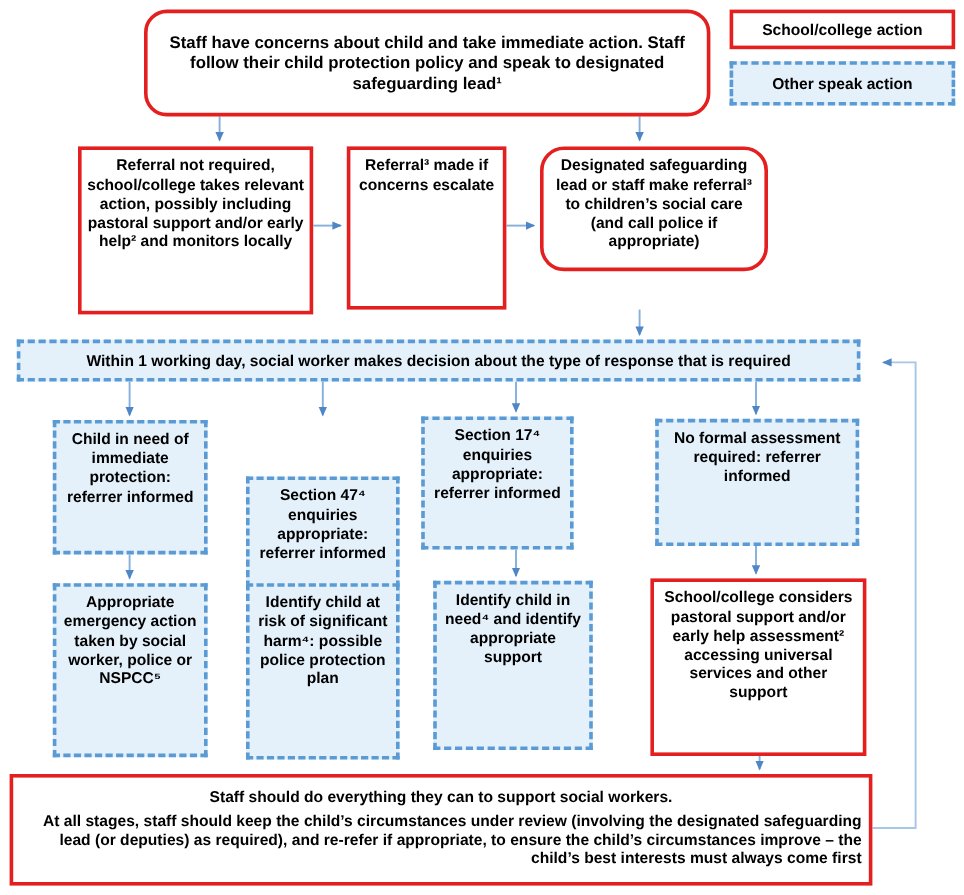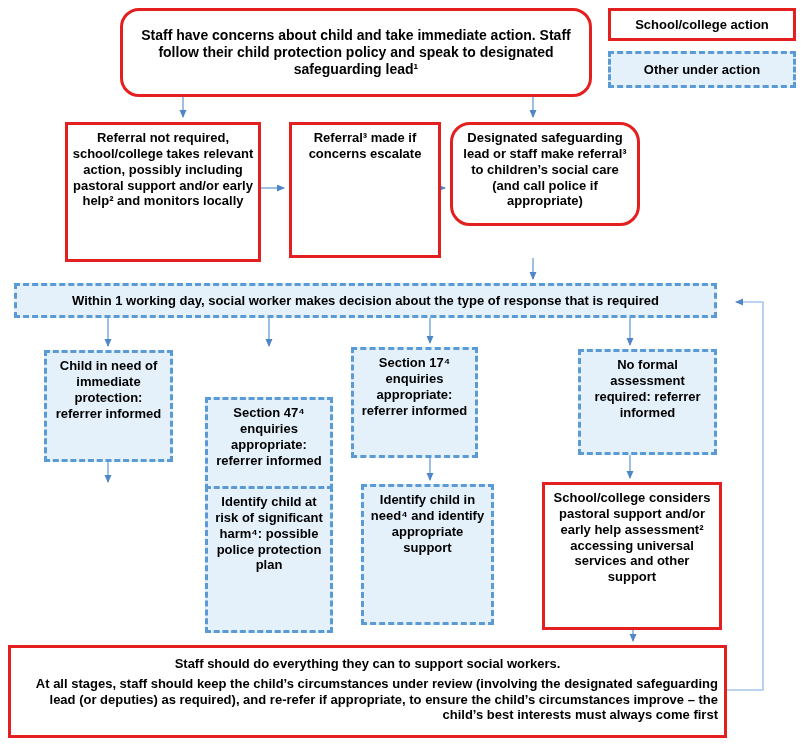--- a/index.html
+++ b/index.html
@@ -52,50 +52,53 @@
   </svg>
 
   <div class="box red vcenter fs14" style="left:120px;top:8px;width:472px;height:89px;">
     <span>Staff have concerns about child and take immediate action. Staff follow their child protection policy and speak to designated safeguarding lead¹</span>
   </div>
 
   <div class="box red vcenter fs13" style="left:608px;top:8px;width:188px;height:33px;">
     <span>School/college action</span>
   </div>
   <div class="box blue-dash vcenter fs13" style="left:608px;top:51px;width:188px;height:37px;">
-    <span>Other under action</span>
+    <span>Other speak action</span>
   </div>
 
   <div class="box red fs13" style="left:65px;top:122px;width:196px;height:140px;">
     <span class="pad-top">Referral not required, school/college takes relevant action, possibly including pastoral support and/or early help² and monitors locally</span>
   </div>
-  <div class="box red fs13" style="left:289px;top:122px;width:152px;height:136px;">
+  <div class="box red fs13" style="left:289px;top:122px;width:133px;height:136px;">
     <span class="pad-top">Referral³ made if concerns escalate</span>
   </div>
   <div class="box red fs13" style="left:450px;top:122px;width:190px;height:104px;border-radius:20px;">
     <span class="pad-top">Designated safeguarding lead or staff make referral³ to children’s social care (and call police if appropriate)</span>
   </div>
 
   <div class="box blue-dash vcenter fs13" style="left:14px;top:283px;width:703px;height:35px;">
     <span>Within 1 working day, social worker makes decision about the type of response that is required</span>
   </div>
 
   <div class="box blue-dash fs13" style="left:44px;top:350px;width:129px;height:112px;">
     <span class="pad-top">Child in need of immediate protection: referrer informed</span>
   </div>
   <div class="box blue-dash fs13" style="left:205px;top:350px;width:128px;height:110px;margin-top:47px;">
     <span class="pad-top">Section 47⁴ enquiries appropriate: referrer informed</span>
   </div>
   <div class="box blue-dash fs13" style="left:351px;top:347px;width:127px;height:111px;">
     <span class="pad-top">Section 17⁴ enquiries appropriate: referrer informed</span>
   </div>
-  <div class="box blue-dash fs13" style="left:578px;top:349px;width:139px;height:106px;">
+  <div class="box blue-dash fs13" style="left:546px;top:349px;width:170px;height:106px;">
     <span class="pad-top">No formal assessment required: referrer informed</span>
   </div>
 
+  <div class="box blue-dash fs13" style="left:44px;top:486px;width:129px;height:145px;">
+    <span class="pad-top">Appropriate emergency action taken by social worker, police or NSPCC⁵</span>
+  </div>
   <div class="box blue-dash fs13" style="left:205px;top:486px;width:128px;height:147px;">
     <span class="pad-top">Identify child at risk of significant harm⁴: possible police protection plan</span>
   </div>
   <div class="box blue-dash fs13" style="left:361px;top:484px;width:133px;height:141px;">
     <span class="pad-top">Identify child in need⁴ and identify appropriate support</span>
   </div>
   <div class="box red fs13" style="left:542px;top:482px;width:180px;height:148px;">
     <span class="pad-top">School/college considers pastoral support and/or early help assessment² accessing universal services and other support</span>
   </div>
 

